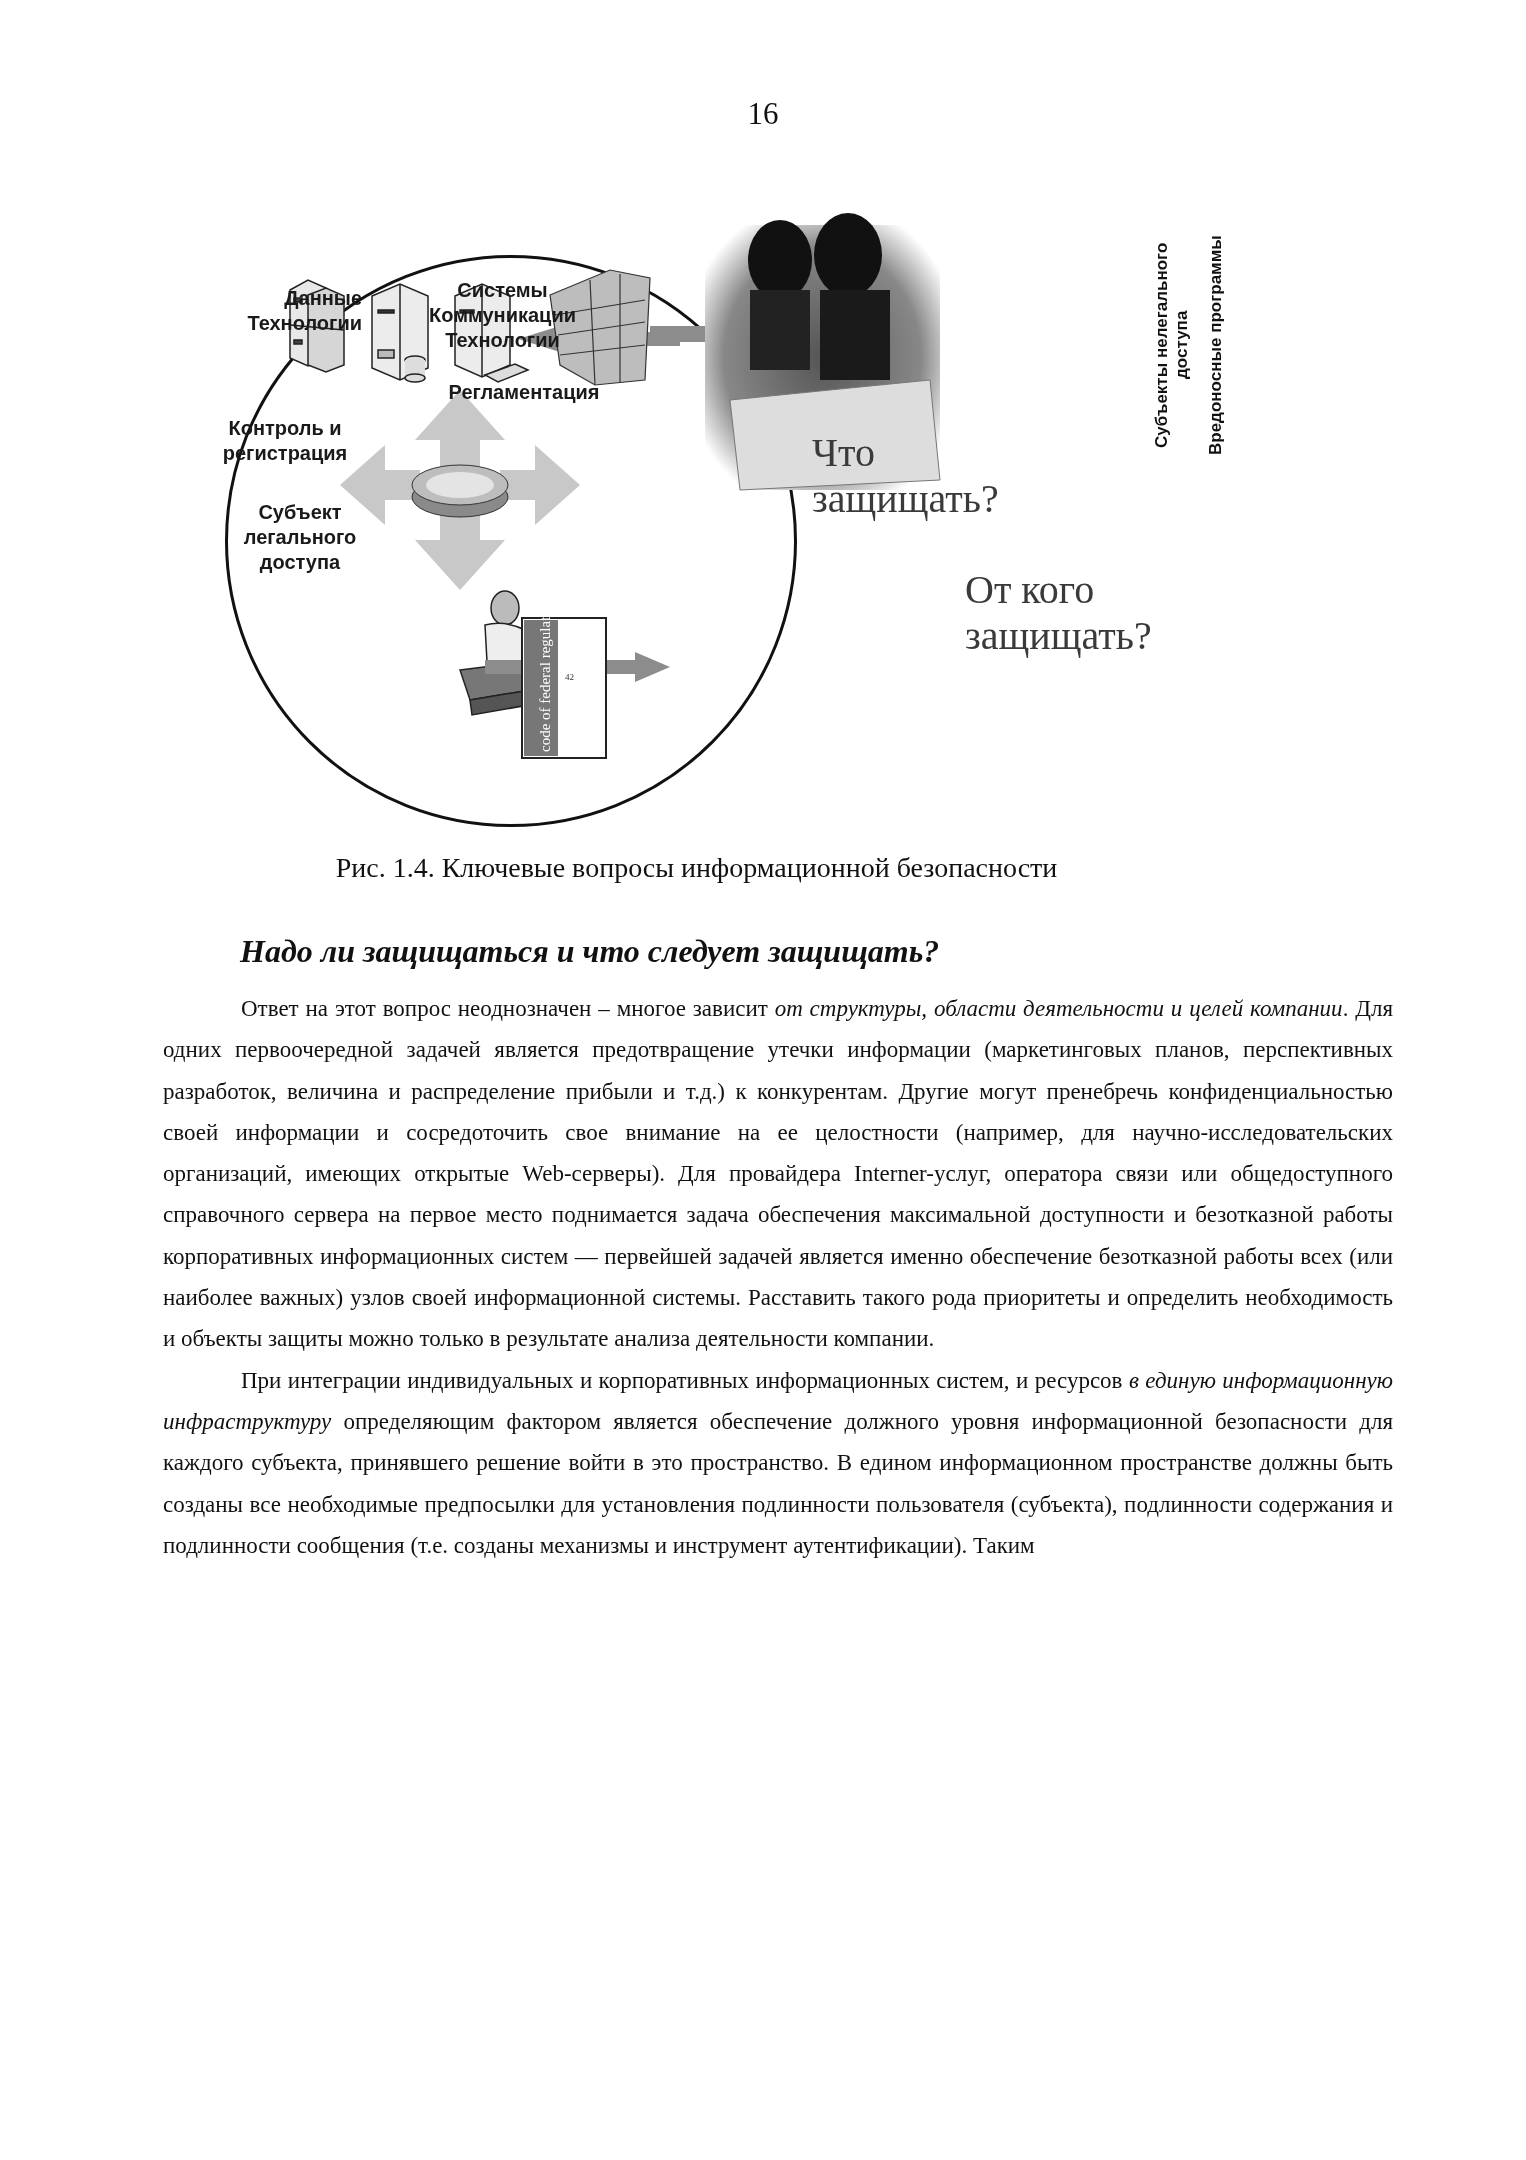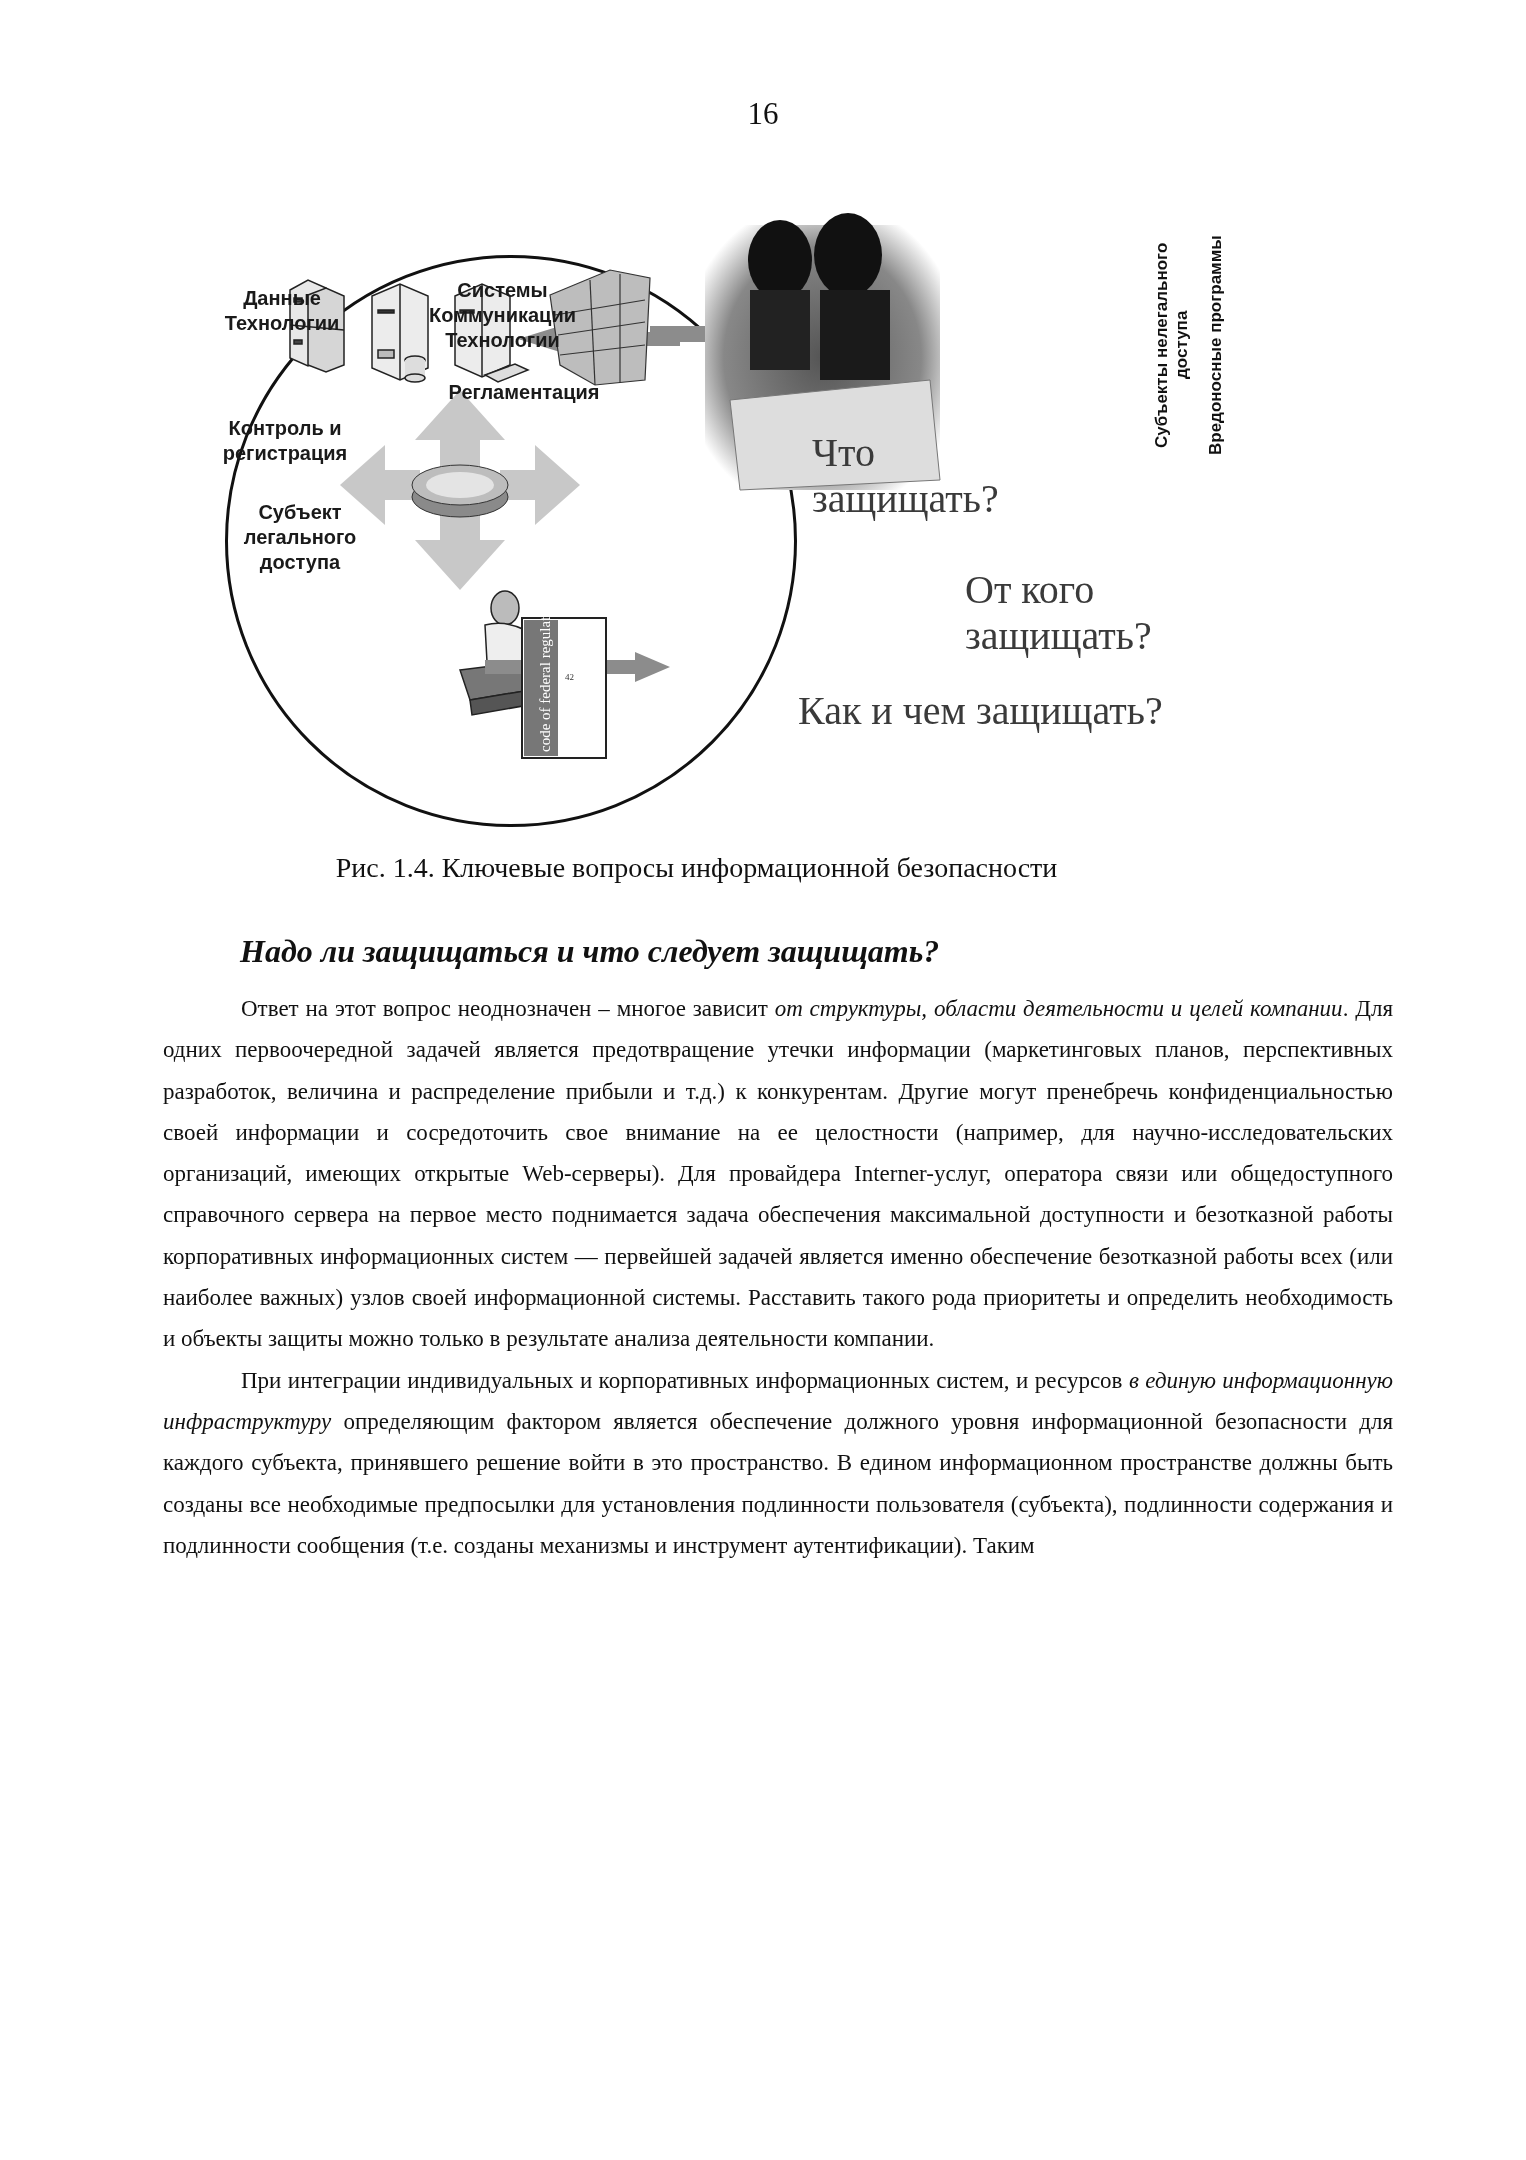--- a/index.html
+++ b/index.html
@@ -110,21 +110,21 @@
     <polygon points="375,452 410,467 375,482" fill="#8c8c8c"></polygon>
 
     <g>
       <rect x="262" y="418" width="84" height="140" fill="#fff" stroke="#222" stroke-width="2"></rect>
       <rect x="264" y="420" width="34" height="136" fill="#777"></rect>
       <text x="0" y="0" transform="translate(290,552) rotate(-90)" font-family="Liberation Serif, serif" font-size="15" fill="#fff">code of federal regulations</text>
       <text x="305" y="480" font-family="Liberation Serif, serif" font-size="9" fill="#333">42</text>
     </g>
   </svg>
 
-  <div class="lbl" style="left:-18px;top:86px;width:160px;">
+  <div class="lbl" style="left:-18px;top:86px;width:160px;text-align:right;">
     <div>Данные</div>
     <div>Технологии</div>
   </div>
   <div class="lbl" style="left:195px;top:78px;width:175px;">
     <div>Системы</div>
     <div>Коммуникации</div>
     <div>Технологии</div>
   </div>
   <div class="lbl" style="left:214px;top:180px;width:180px;">Регламентация</div>
   <div class="lbl" style="left:-5px;top:216px;width:140px;">
@@ -144,21 +144,20 @@
   <div class="vert" style="left:986px;top:15px;height:260px;">Вредоносные программы</div>
 
   <div class="q" style="left:592px;top:230px;">
     <div>Что</div>
     <div>защищать?</div>
   </div>
   <div class="q" style="left:745px;top:367px;">
     <div>От кого</div>
     <div>защищать?</div>
   </div>
-  <div class="q" style="left:578px;top:488px;">Как и чем защищать?</div>
 </div>
 
 <div class="caption">Рис. 1.4. Ключевые вопросы информационной безопасности</div>
 <div class="heading">Надо ли защищаться и что следует защищать?</div>
 
 <div class="body-text">
   <p>
     <span>Ответ на этот вопрос неоднозначен – многое зависит </span><em>от структуры, области деятельности и целей компании</em><span>. Для одних первоочередной задачей является предотвращение утечки информации (маркетинговых планов, перспективных разработок, величина и распределение прибыли и т.д.) к конкурентам. Другие могут пренебречь конфиденциальностью своей информации и сосредоточить свое внимание на ее целостности (например, для научно-исследовательских организаций, имеющих открытые Web-серверы). Для провайдера Interner-услуг, оператора связи или общедоступного справочного сервера на первое место поднимается задача обеспечения максимальной доступности и безотказной работы корпоративных информационных систем — первейшей задачей является именно обеспечение безотказной работы всех (или наиболее важных) узлов своей информационной системы. Расставить такого рода приоритеты и определить необходимость и объекты защиты можно только в результате анализа деятельности компании.</span>
   </p>
   <p>

